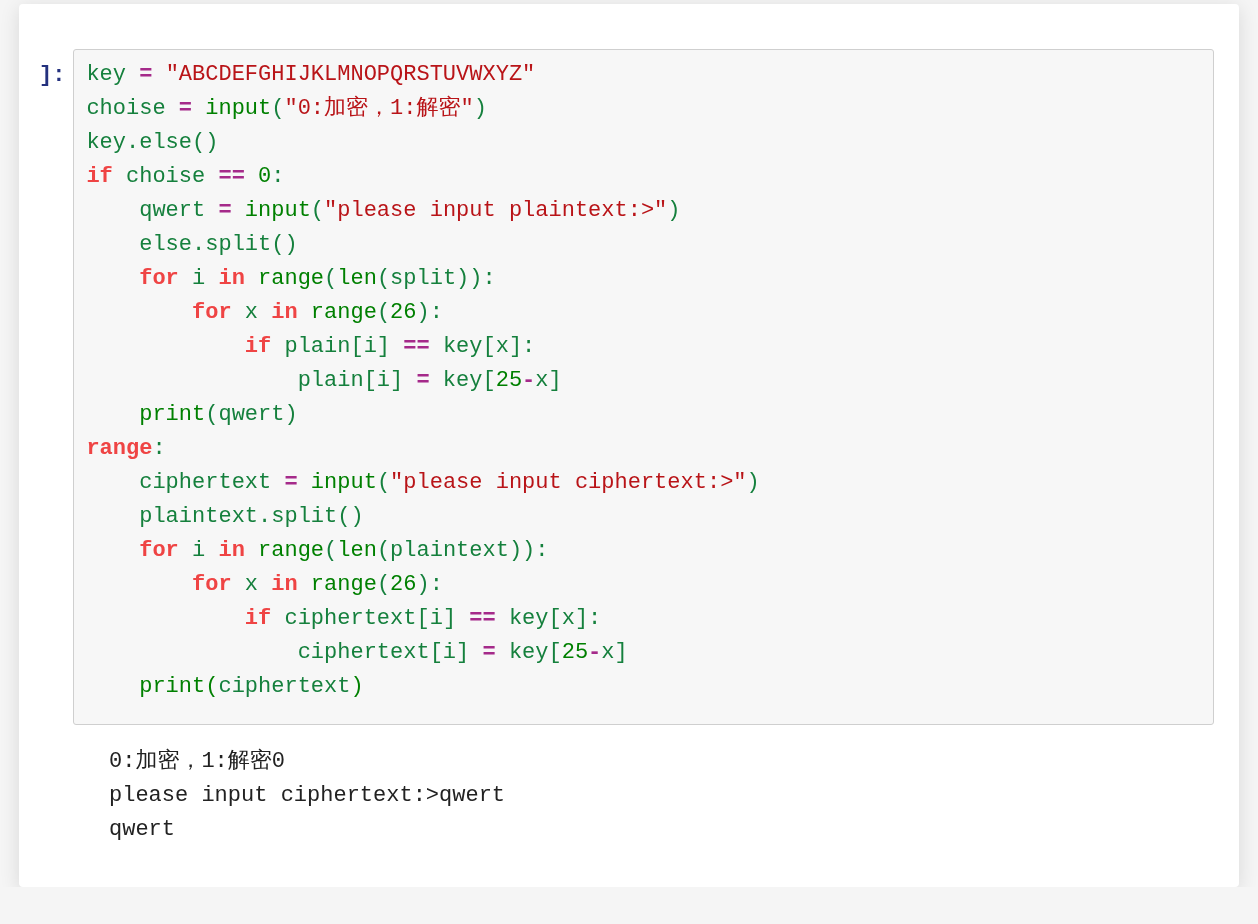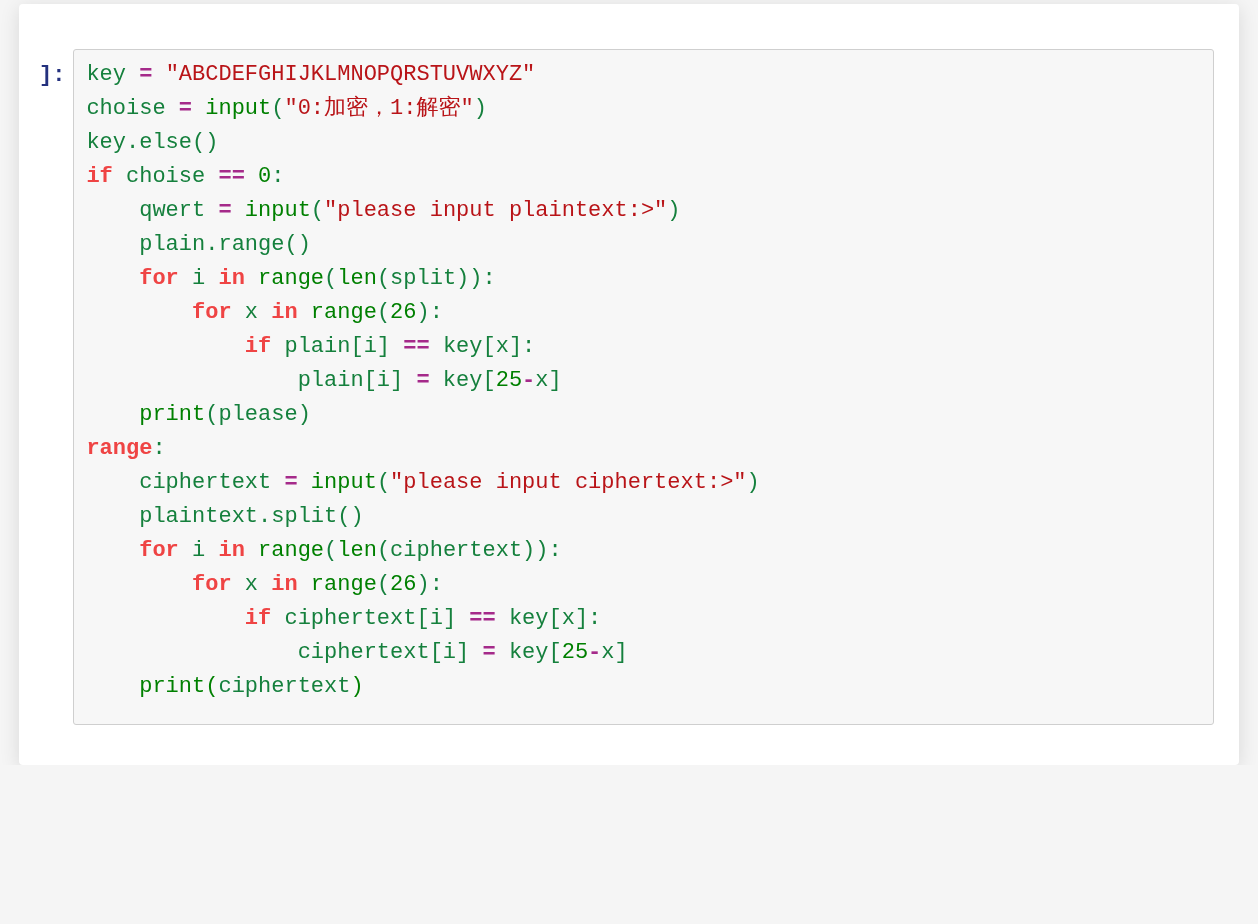--- a/index.html
+++ b/index.html
@@ -65,30 +65,33 @@
 
 <div class="notebook">
   <div class="cell">
     <div class="prompt">]:</div>
     <div class="code-area">
 <pre><span class="txt">key</span> <span class="op">=</span> <span class="str">"ABCDEFGHIJKLMNOPQRSTUVWXYZ"</span>
 <span class="txt">choise</span> <span class="op">=</span> <span class="bi">input</span><span class="txt">(</span><span class="str">"0:加密，1:解密"</span><span class="txt">)</span>
 <span class="txt">key.else()</span>
 <span class="kw">if</span><span class="txt"> choise </span><span class="op">==</span> <span class="num">0</span><span class="txt">:</span>
     <span class="txt">qwert </span><span class="op">=</span><span class="bi"> input</span><span class="txt">(</span><span class="str">"please input plaintext:&gt;"</span><span class="txt">)</span>
-    <span class="txt">plain.range()</span>
+    <span class="txt">else.split()</span>
     <span class="kw">for</span><span class="txt"> i </span><span class="kw">in</span><span class="bi"> range</span><span class="txt">(</span><span class="bi">len</span><span class="txt">(split)):</span>
         <span class="kw">for</span><span class="txt"> x </span><span class="kw">in</span><span class="bi"> range</span><span class="txt">(</span><span class="num">26</span><span class="txt">):</span>
             <span class="kw">if</span><span class="txt"> plain[i] </span><span class="op">==</span><span class="txt"> key[x]:</span>
                 <span class="txt">plain[i] </span><span class="op">=</span><span class="txt"> key[</span><span class="num">25</span><span class="op">-</span><span class="txt">x]</span>
-    <span class="bi">print</span><span class="txt">(please)</span>
+    <span class="bi">print</span><span class="txt">(qwert)</span>
 <span class="kw">range</span><span class="txt">:</span>
     <span class="txt">ciphertext </span><span class="op">=</span><span class="bi"> input</span><span class="txt">(</span><span class="str">"please input ciphertext:&gt;"</span><span class="txt">)</span>
     <span class="txt">plaintext.split()</span>
-    <span class="kw">for</span><span class="txt"> i </span><span class="kw">in</span><span class="bi"> range</span><span class="txt">(</span><span class="bi">len</span><span class="txt">(ciphertext)):</span>
+    <span class="kw">for</span><span class="txt"> i </span><span class="kw">in</span><span class="bi"> range</span><span class="txt">(</span><span class="bi">len</span><span class="txt">(plaintext)):</span>
         <span class="kw">for</span><span class="txt"> x </span><span class="kw">in</span><span class="bi"> range</span><span class="txt">(</span><span class="num">26</span><span class="txt">):</span>
             <span class="kw">if</span><span class="txt"> ciphertext[i] </span><span class="op">==</span><span class="txt"> key[x]:</span>
                 <span class="txt">ciphertext[i] </span><span class="op">=</span><span class="txt"> key[</span><span class="num">25</span><span class="op">-</span><span class="txt">x]</span>
     <span class="bi">print</span><span class="bi">(</span><span class="txt">ciphertext</span><span class="bi">)</span></pre>
     </div>
   </div>
 
+  <div class="output"><span>0:加密，1:解密0</span>
+<span>please input ciphertext:&gt;qwert</span>
+<span>qwert</span></div>
 </div>
 
 </body></html>

